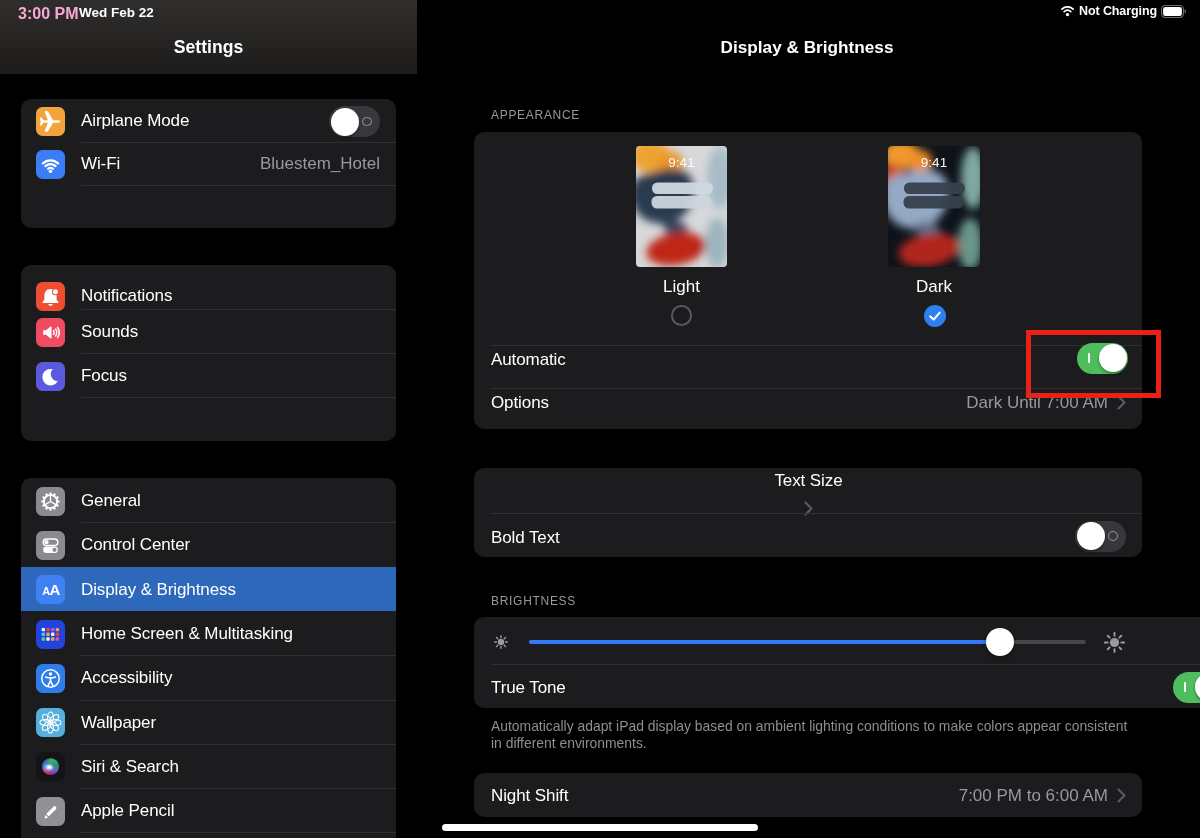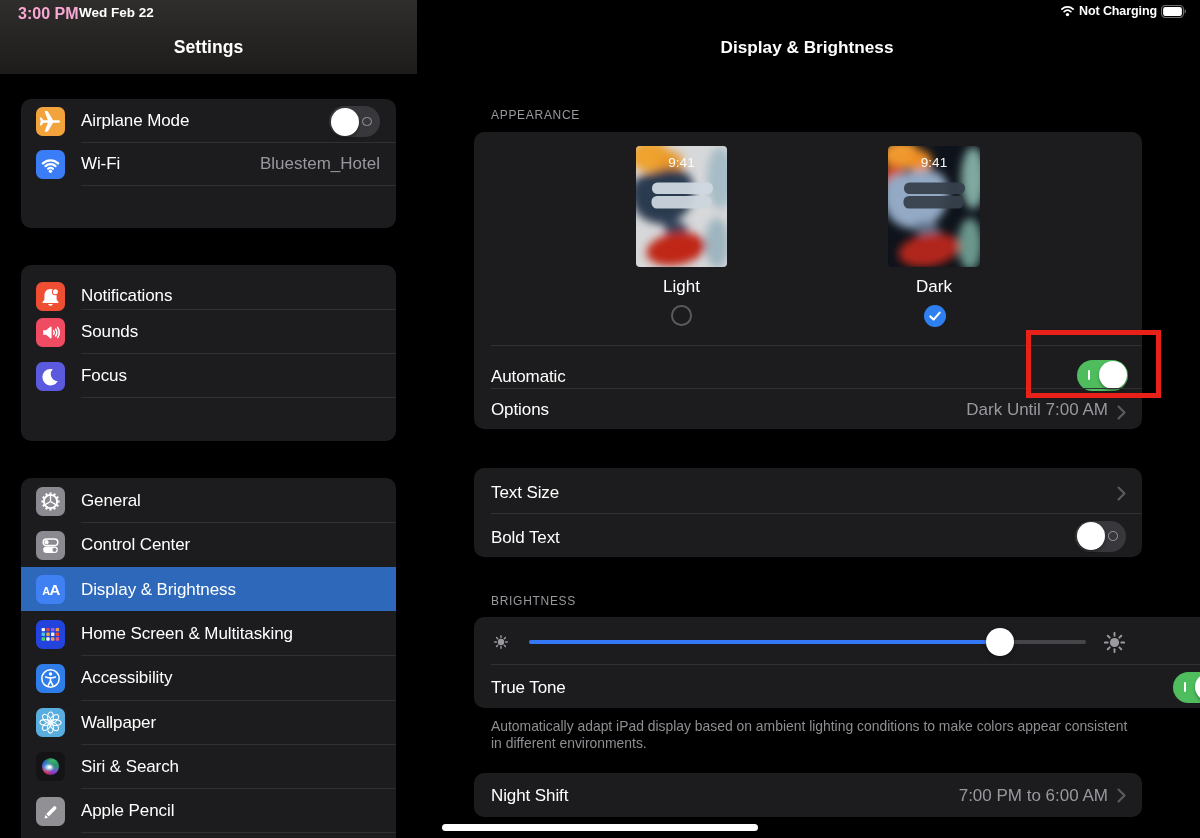--- a/index.html
+++ b/index.html
@@ -305,43 +305,43 @@
 </g>
 </svg></div>
   <div class="abs" style="left:162px;top:145px;width:91px;text-align:center;font-size:17px;color:#fff;">Light</div>
   <div class="abs" style="left:414px;top:145px;width:92px;text-align:center;font-size:17px;color:#fff;">Dark</div>
   <div class="abs" style="left:197.2px;top:173px;width:20.5px;height:20.5px;border:2px solid #59595e;border-radius:50%;box-sizing:border-box;"></div>
   <div class="abs" style="left:449.7px;top:172.5px;"><svg width="22" height="22" viewBox="0 0 22 22">
         <circle cx="11" cy="11" r="11" fill="#2e80f0"></circle>
         <path d="M6.3 11.4 L9.6 14.6 L15.7 7.6" stroke="#fff" stroke-width="2.1" fill="none" stroke-linecap="round" stroke-linejoin="round"></path>
       </svg></div>
   <div class="sep" style="left:17px;right:0;top:212.7px;"></div>
-  <div class="row o3" style="top:220px;height:43.6px;padding:0 14px 0 17px;">
+  <div class="row o3" style="top:203px;height:43.6px;padding:0 14px 0 17px;">
     <div class="lbl">Automatic</div>
       <div style="flex:1"></div>
       <div class="toggle tg-on">
         <div class="tbar"></div>
         <div class="knob knob-on"></div>
       </div>
   </div>
   <div class="sep" style="left:17px;right:0;top:256.3px;"></div>
-  <div class="row o3" style="top:256.3px;height:23px;padding:6px 16px 0 17px;align-items:flex-end;">
+  <div class="row o3" style="top:256.3px;height:23px;padding:0 16px 0 17px;">
     <div class="lbl">Options</div>
       <div style="flex:1"></div>
     <div class="val" style="margin-right:9px;">Dark Until 7:00 AM</div>
       <svg class="chev" width="9" height="15" viewBox="0 0 9 15">
         <path d="M1.5 1.5 L7.5 7.5 L1.5 13.5" stroke="#5c5c60" stroke-width="2.1" fill="none" stroke-linecap="round" stroke-linejoin="round"></path>
       </svg>
   </div>
 </div>
 
 <div class="abs" style="left:1025.8px;top:329.7px;width:135px;height:68px;border:5.5px solid #e82219;box-sizing:border-box;"></div>
 
 <div class="card" style="left:474px;top:468px;width:668px;height:89px;">
-  <div class="row o3" style="top:0;height:44.5px;padding:0 16px 0 17px;">
+  <div class="row o3" style="top:0;height:44.5px;padding:0 16px 0 17px;flex-direction:column;">
     <div class="lbl">Text Size</div>
       <div style="flex:1"></div>
       <svg class="chev" width="9" height="15" viewBox="0 0 9 15">
         <path d="M1.5 1.5 L7.5 7.5 L1.5 13.5" stroke="#5c5c60" stroke-width="2.1" fill="none" stroke-linecap="round" stroke-linejoin="round"></path>
       </svg>
   </div>
   <div class="sep" style="left:17px;right:0;top:44.5px;"></div>
   <div class="row o3" style="top:44.5px;height:44.5px;padding:0 16px 0 17px;">
     <div class="lbl">Bold Text</div>
       <div style="flex:1"></div>

